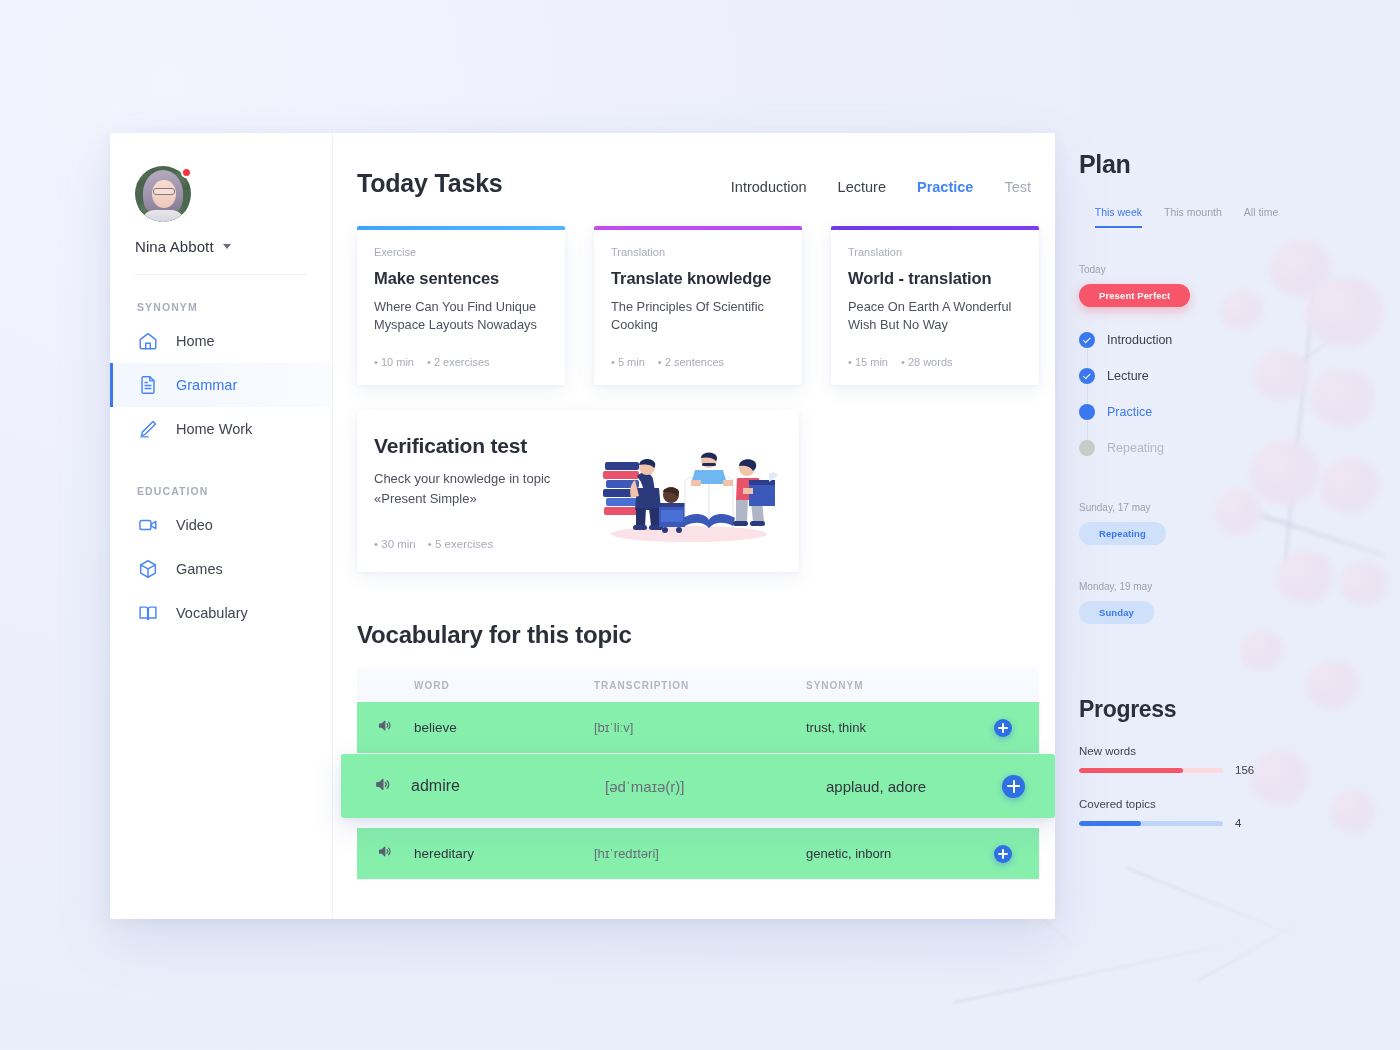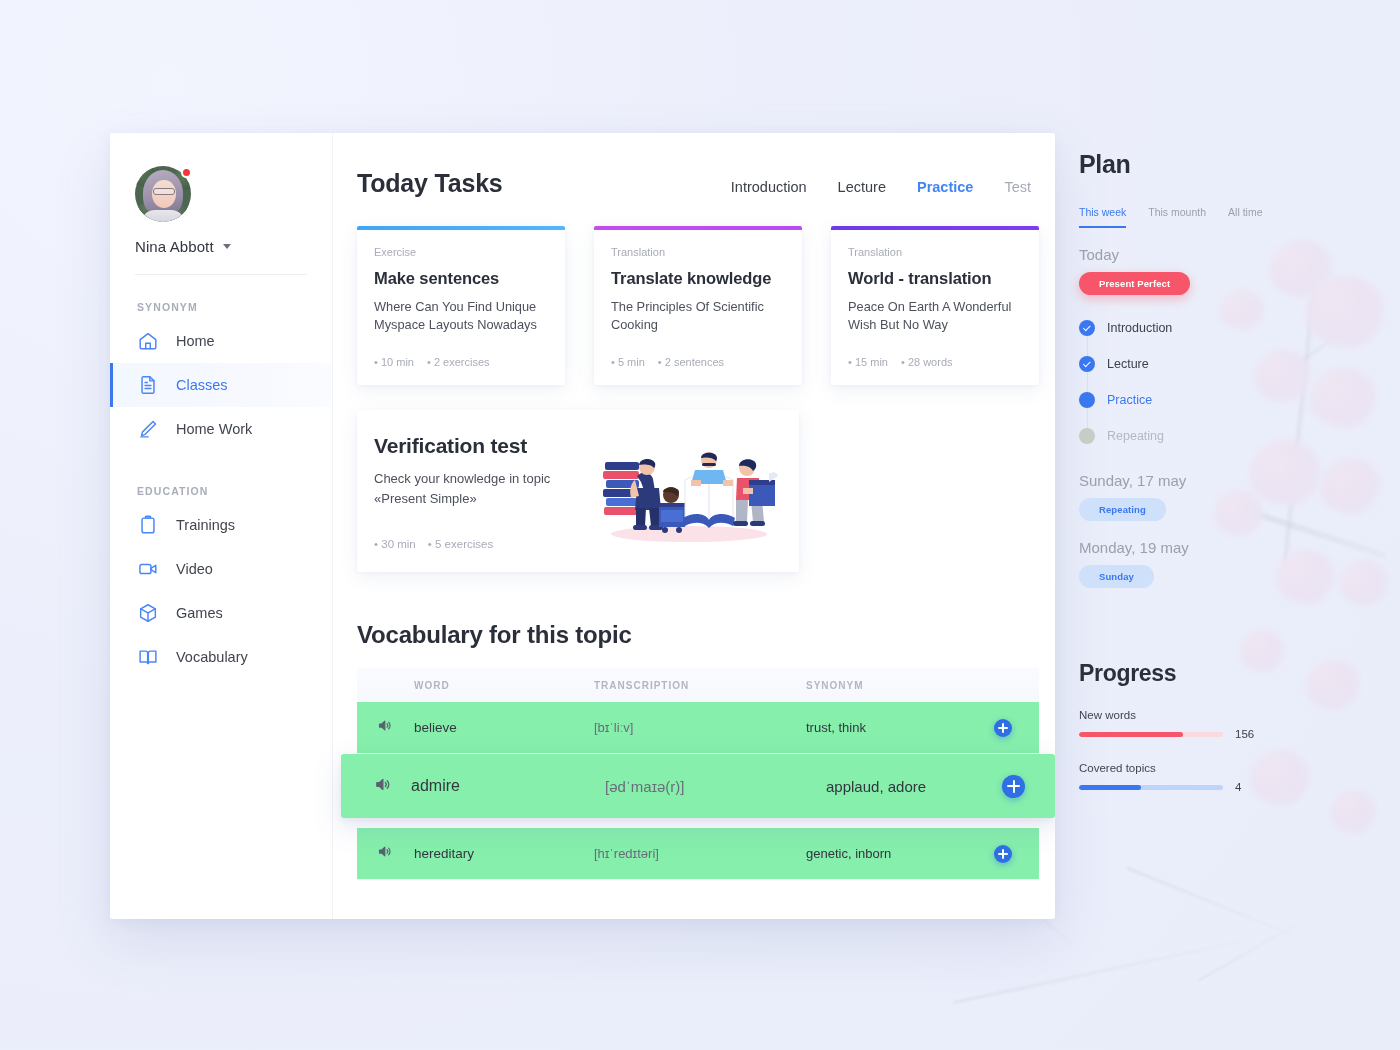--- a/index.html
+++ b/index.html
@@ -382,35 +382,36 @@
   .rail h2 {
     font-size: 25px;
     font-weight: 700;
     color: #2b2f3a;
     letter-spacing: -.3px;
   }
   .rail-tabs {
     display: flex;
     gap: 22px;
     margin-top: 27px;
+    justify-content: center;
   }
   .rail-tab {
     font-size: 10.5px;
     color: #9ba0ad;
     padding-bottom: 8px;
     cursor: pointer;
   }
   .rail-tab.active {
     color: #3b78f0;
     border-bottom: 2px solid #3b78f0;
   }
   .rail-day {
-    font-size: 15px;
+    font-size: 10px;
     color: #9ba0ad;
-    margin-top: 18px;
+    margin-top: 36px;
   }
   .chip {
     display: inline-block;
     margin-top: 9px;
     padding: 6px 20px;
     border-radius: 13px;
     font-size: 9.5px;
     font-weight: 700;
     letter-spacing: .1px;
   }
@@ -550,44 +551,35 @@
       </div>
 
       <div class="nav-item active">
         <span class="nav-ico">
           <svg width="22" height="22" viewBox="0 0 24 24" fill="none" stroke="#4a86f7" stroke-width="1.6" stroke-linecap="round" stroke-linejoin="round">
             <path d="M14 3H7a1.5 1.5 0 0 0-1.5 1.5v15A1.5 1.5 0 0 0 7 21h10a1.5 1.5 0 0 0 1.5-1.5V7.5z"></path>
             <path d="M14 3v4.5h4.5"></path>
             <path d="M8.8 12.5h6.4M8.8 15.8h6.4M8.8 9.2h2.4"></path>
           </svg>
         </span>
-        <span class="label">Classes</span>
+        <span class="label">Grammar</span>
       </div>
 
       <div class="nav-item">
         <span class="nav-ico">
           <svg width="22" height="22" viewBox="0 0 24 24" fill="none" stroke="#4a86f7" stroke-width="1.6" stroke-linecap="round" stroke-linejoin="round">
             <path d="M17.5 3.8 20.2 6.5 8.6 18.1l-3.6.9.9-3.6z"></path>
             <path d="M4.2 20.6h8"></path>
           </svg>
         </span>
         <span class="label">Home Work</span>
       </div>
 
       <div class="nav-section-title" style="margin-top:34px;">EDUCATION</div>
 
-      <div class="nav-item">
-        <span class="nav-ico">
-          <svg width="22" height="22" viewBox="0 0 24 24" fill="none" stroke="#4a86f7" stroke-width="1.6" stroke-linecap="round" stroke-linejoin="round">
-            <rect x="5.5" y="4.5" width="13" height="16" rx="2"></rect>
-            <path d="M9.2 4.5V3.4a1 1 0 0 1 1-1h3.6a1 1 0 0 1 1 1v1.1z"></path>
-          </svg>
-        </span>
-        <span class="label">Trainings</span>
-      </div>
 
       <div class="nav-item">
         <span class="nav-ico">
           <svg width="22" height="22" viewBox="0 0 24 24" fill="none" stroke="#4a86f7" stroke-width="1.6" stroke-linecap="round" stroke-linejoin="round">
             <rect x="3.2" y="7" width="12" height="10" rx="2"></rect>
             <path d="M15.2 11.2 20.5 8v8l-5.3-3.2z"></path>
           </svg>
         </span>
         <span class="label">Video</span>
       </div>

